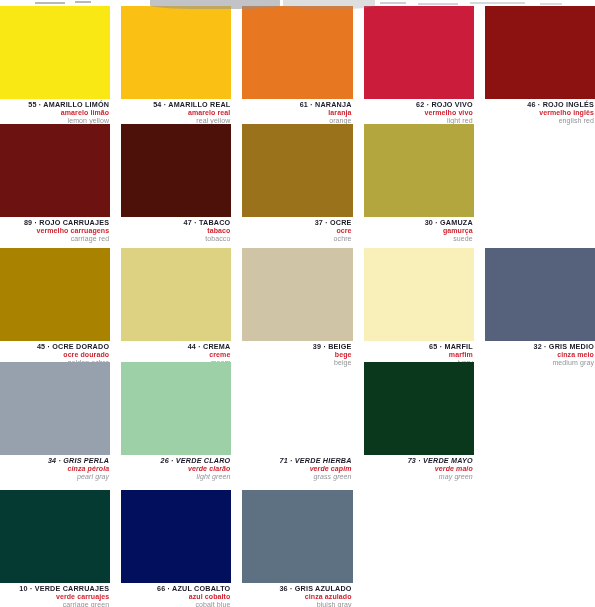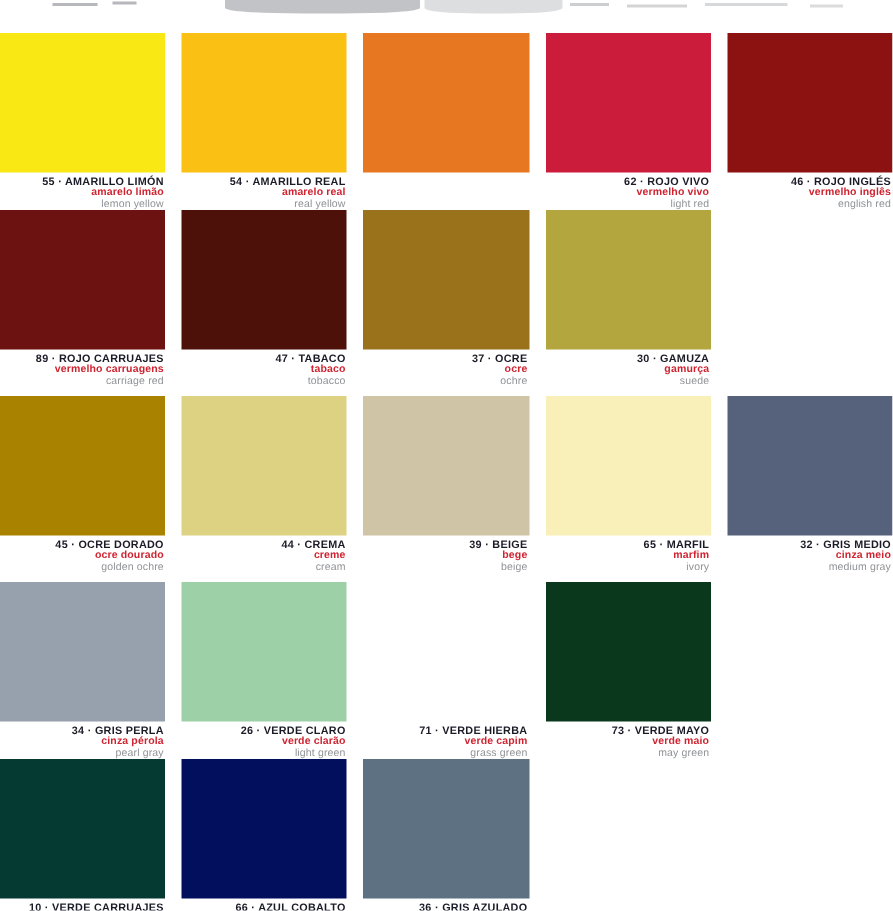--- a/index.html
+++ b/index.html
@@ -54,21 +54,20 @@
   }
 
   .row {
     position: absolute;
     left: 0;
     width: 595px;
   }
 
   .cell {
     position: relative;
-    margin-top: 16px;
   }
 
   .swatch {
     width: 100%;
     display: block;
   }
 
   .labels {
     padding-top: 2px;
     text-align: right;
@@ -115,20 +114,25 @@
       <div class="cell">
         <div class="swatch" title="AMARILLO REAL" style="height: 93px; background: rgb(251, 192, 20);"></div>
         <div class="labels">
           <div class="name-es">54 · AMARILLO REAL</div>
           <div class="name-pt">amarelo real</div>
           <div class="name-en">real yellow</div>
         </div>
       </div>
       <div class="cell">
         <div class="swatch" title="NARANJA" style="height: 93px; background: rgb(232, 119, 34);"></div>
+        <div class="labels">
+          <div class="name-es">61 · NARANJA</div>
+          <div class="name-pt">laranja</div>
+          <div class="name-en">orange</div>
+        </div>
       </div>
       <div class="cell">
         <div class="swatch" title="ROJO VIVO" style="height: 93px; background: rgb(204, 28, 60);"></div>
         <div class="labels">
           <div class="name-es">62 · ROJO VIVO</div>
           <div class="name-pt">vermelho vivo</div>
           <div class="name-en">light red</div>
         </div>
       </div>
       <div class="cell">
@@ -209,21 +213,21 @@
       </div>
       <div class="cell">
         <div class="swatch" title="GRIS MEDIO" style="height: 93px; background: rgb(86, 98, 124);"></div>
         <div class="labels">
           <div class="name-es">32 · GRIS MEDIO</div>
           <div class="name-pt">cinza meio</div>
           <div class="name-en">medium gray</div>
         </div>
       </div>
     </div>
-    <div class="row grid" style="top: 372px;">
+    <div class="row grid" style="top: 362px; font-style: italic;">
       <div class="cell">
         <div class="swatch" title="GRIS PERLA" style="height: 93px; background: rgb(151, 161, 174);"></div>
         <div class="labels">
           <div class="name-es">34 · GRIS PERLA</div>
           <div class="name-pt">cinza pérola</div>
           <div class="name-en">pearl gray</div>
         </div>
       </div>
       <div class="cell">
         <div class="swatch" title="VERDE CLARO" style="height: 93px; background: rgb(157, 208, 166);"></div>

